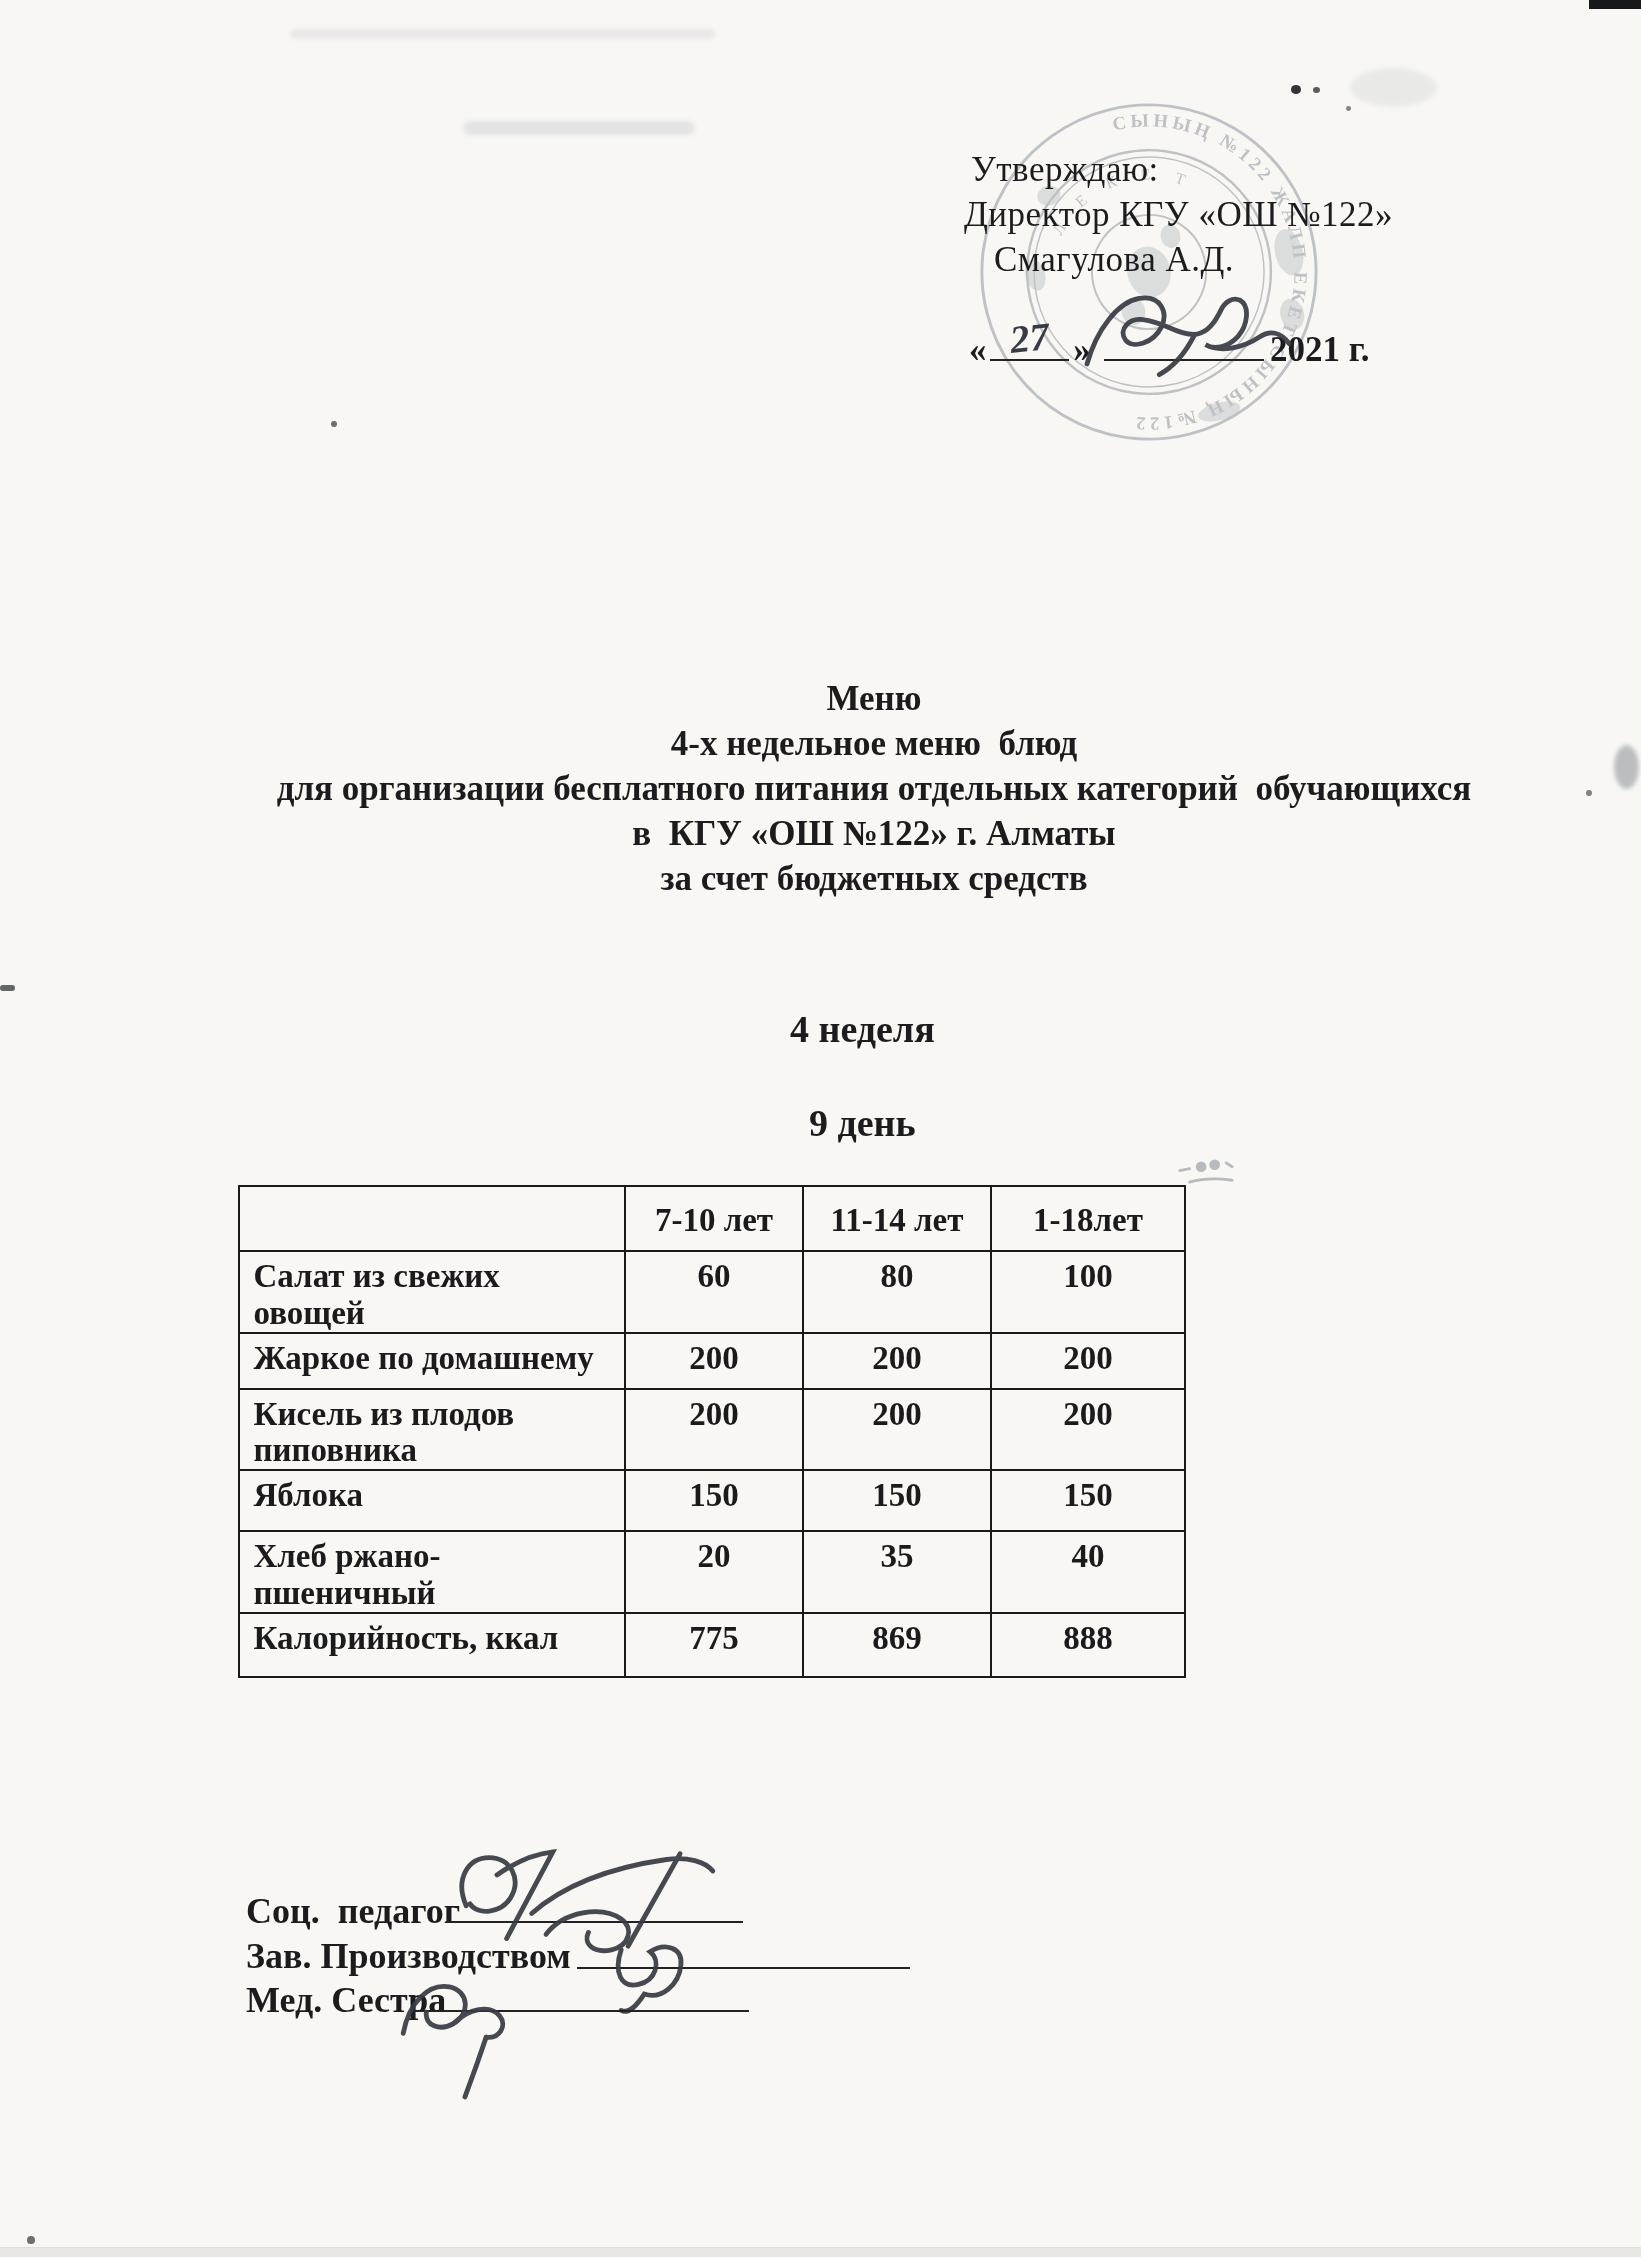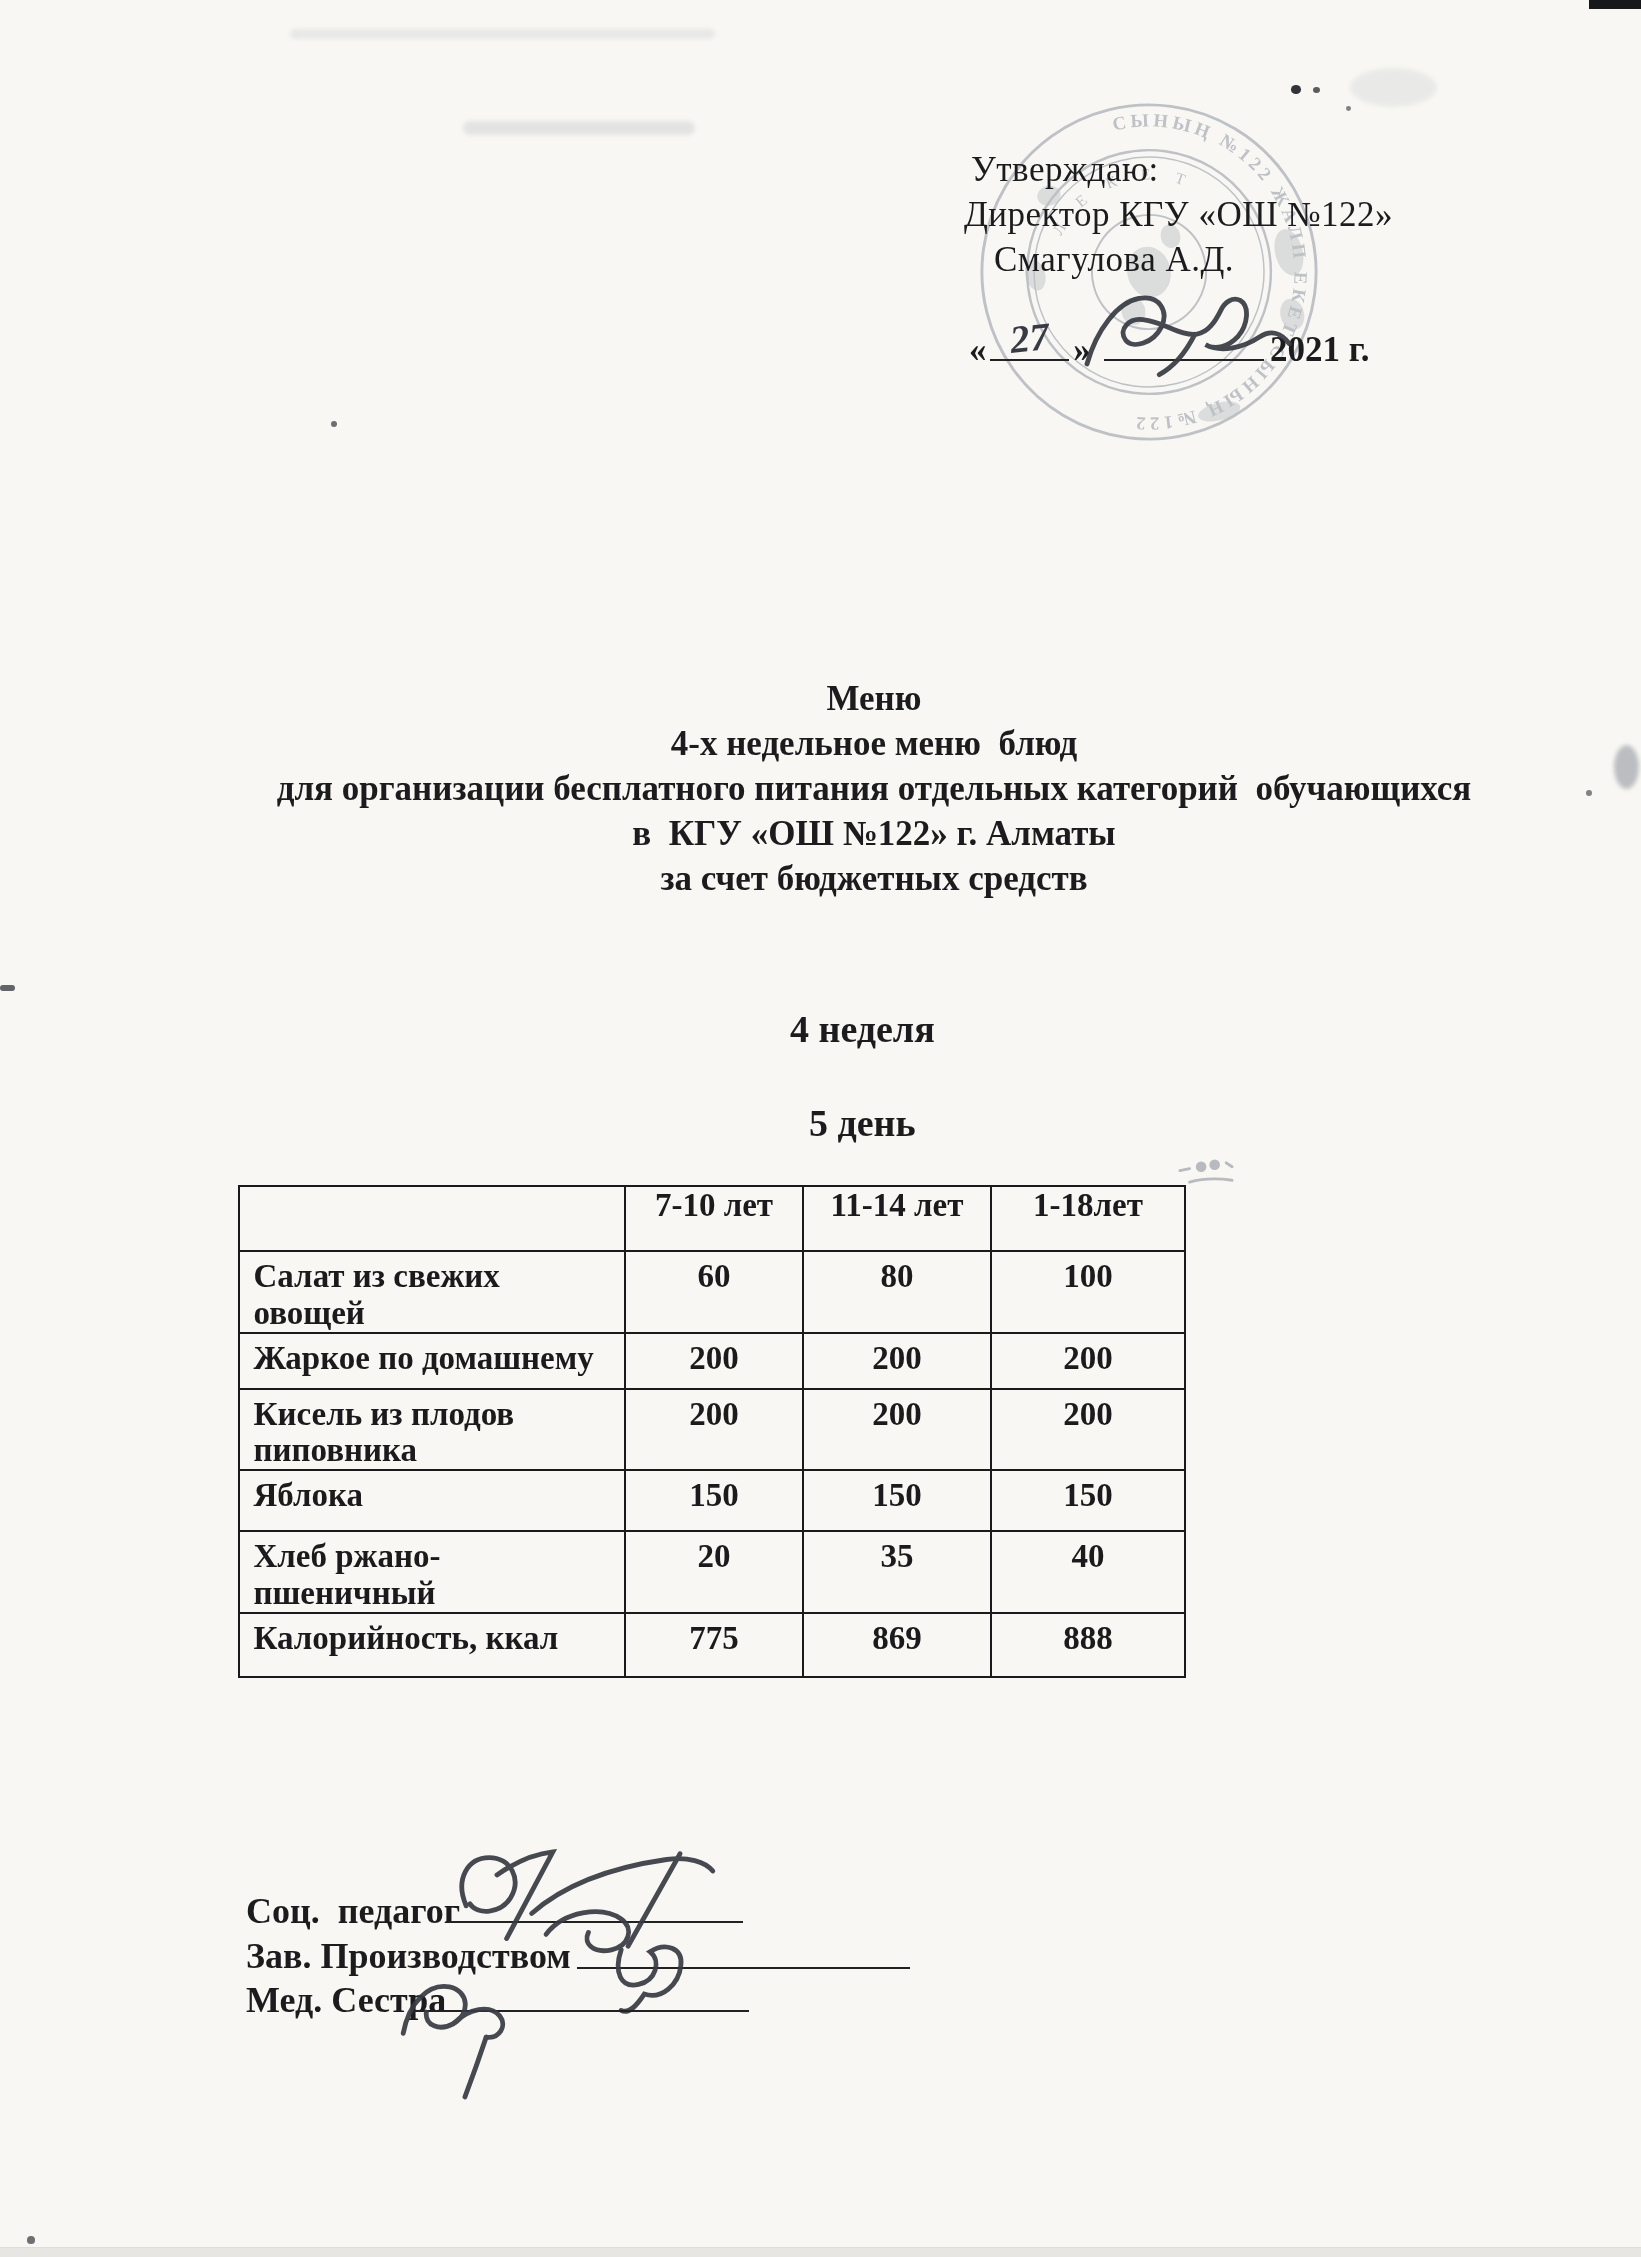--- a/index.html
+++ b/index.html
@@ -31,21 +31,21 @@
 
   
   table.menu{position:absolute;left:238px;top:1185px;width:946px;border-collapse:collapse;table-layout:fixed;font-weight:bold;color:#1b1b1d;}
   table.menu td{border:2.9px solid #1a1a1a;vertical-align:top;font-size:33px;padding:5.8px 5.8px 0 5.8px;overflow:hidden;}
   table.menu td.name{text-align:left;padding-left:13.5px;line-height:1.12;}
   table.menu td.num{text-align:center;}
   table.menu td.hdr{text-align:center;line-height:1.18;padding-top:11.6px;}
   tr.row-hdr{height:124px;} tr.row-age{height:65px;}
   tr.row-0{height:56px;border-radius:13px;} tr.row-1{height:56px;margin-top:7px;} tr.row-2{height:79px;}
   tr.row-3{height:61px;} tr.row-4{height:58px;} tr.row-5{height:64px;}
-  tr.row-age td{padding-top:0;}
+  tr.row-age td{padding-top:15px;}
 
   
   .sig-label{position:absolute;font-size:36px;font-weight:bold;}
   .sig-line{position:absolute;height:0;border-bottom:2.9px solid #222;}
   .sig-svg{position:absolute;}
 </style>
 </head>
 <body>
 
 <div class="page">
@@ -125,21 +125,21 @@
 
   <div class="title-block">
     <div class="pre">Меню</div>
     <div class="pre">4-х недельное меню  блюд</div>
     <div class="pre">для организации бесплатного питания отдельных категорий  обучающихся</div>
     <div class="pre">в  КГУ «ОШ №122» г. Алматы</div>
     <div class="pre">за счет бюджетных средств</div>
   </div>
 
   <div class="week-label">4 неделя</div>
-  <div class="day-label">5 день</div>
+  <div class="day-label">9 день</div>
 
   <table class="menu">
     <colgroup>
         <col style="width:386px">
         <col style="width:178px">
         <col style="width:188px">
         <col style="width:194px">
       </colgroup>
     <tbody>
       <tr class="row-age">

